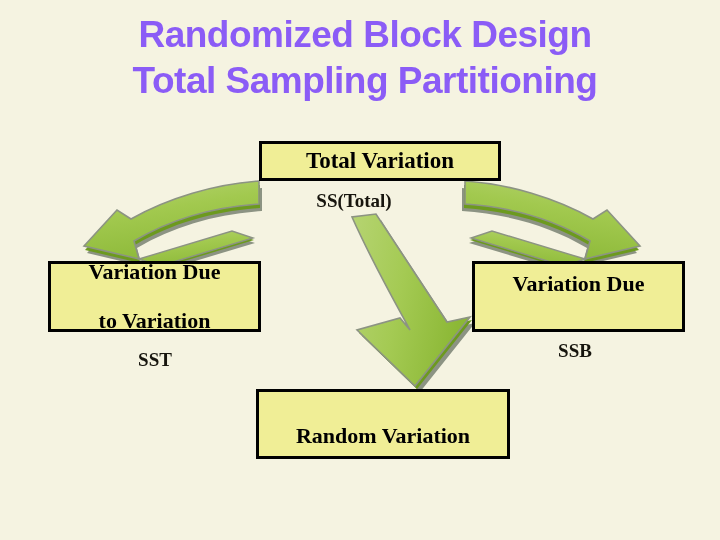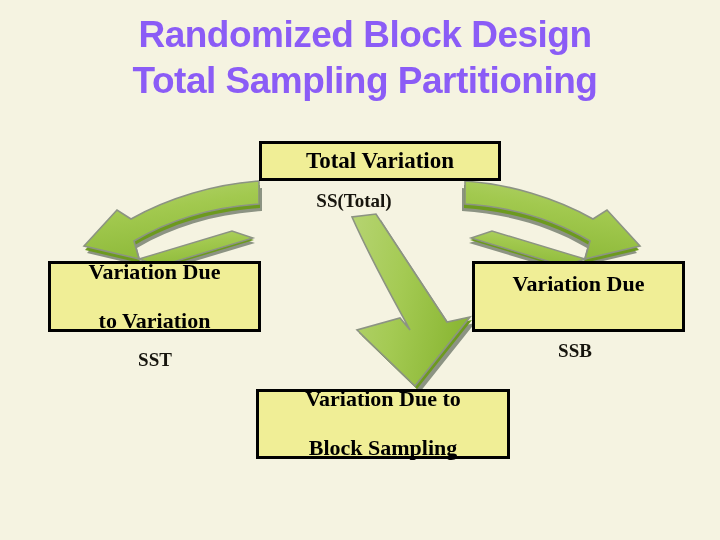--- a/index.html
+++ b/index.html
@@ -250,18 +250,18 @@
 
   <div class="vbox" id="box-blocks">
     <span>
       <span>Variation Due</span><br>
     </span>
   </div>
   <div class="ss-label" id="ss-ssb">SSB</div>
 
   <div class="vbox" id="box-sampling">
     <span>
-      <span>Variation Due to</span><br>
-      <span>Block Sampling</span>
+      <br>
+      <span>Random Variation</span>
     </span>
   </div>
 
 </div>
 
 </body></html>

